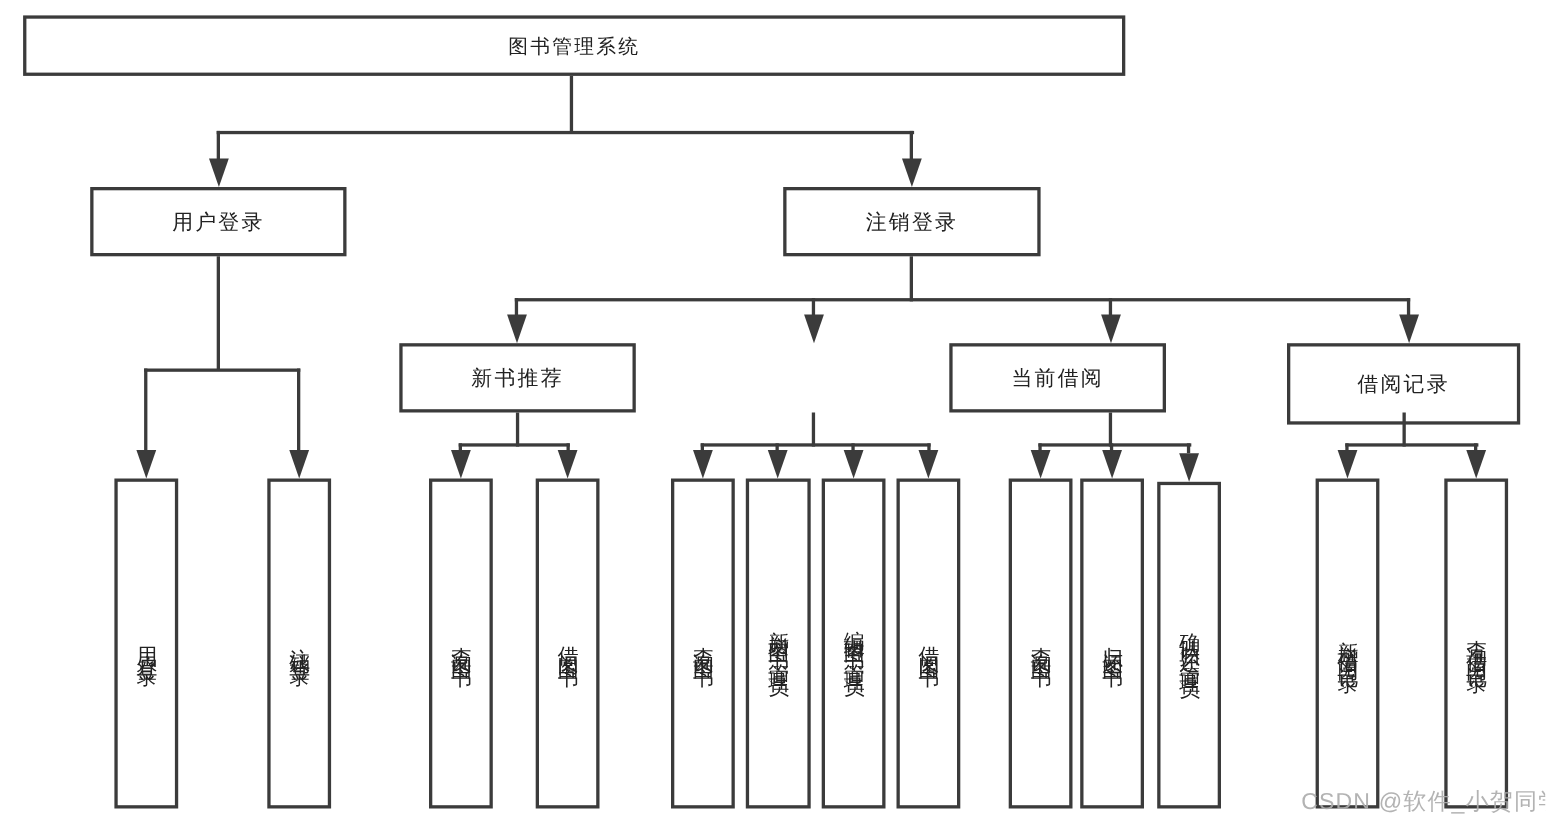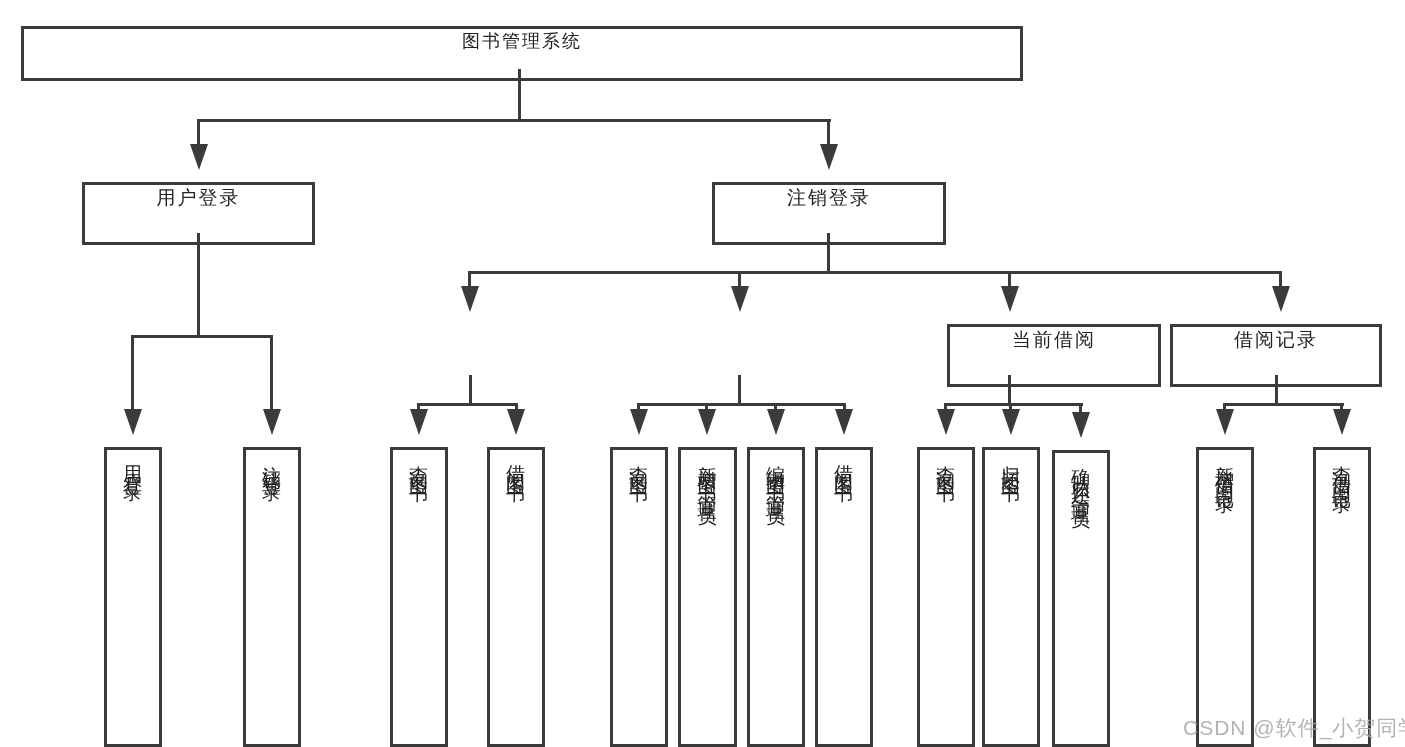--- a/index.html
+++ b/index.html
@@ -15,22 +15,22 @@
     background: #ffffff;
     overflow: hidden;
     color: #222222;
   }
   .box {
     position: absolute;
     box-sizing: border-box;
     border: 3px solid #3b3b3b;
     background: #ffffff;
     display: flex;
+    align-items: center;
     justify-content: center;
-    margin-top: 12px;
   }
   .hlabel {
     font-size: 19px;
     letter-spacing: 2px;
     color: #222222;
     white-space: nowrap;
   }
   .root-label { font-size: 18px; }
   .vtext {
     writing-mode: vertical-rl;
@@ -73,24 +73,27 @@
     <span class="hlabel root-label">图书管理系统</span>
   </div>
 
   <div class="box" style="left:82px;top:170px;width:233px;height:63px">
     <span class="hlabel">用户登录</span>
   </div>
   <div class="box" style="left:712px;top:170px;width:234px;height:63px">
     <span class="hlabel">注销登录</span>
   </div>
 
-  <div class="box" style="left:947px;top:312px;width:214px;height:63px">
+  <div class="box" style="left:363px;top:312px;width:215px;height:63px">
+    <span class="hlabel">新书推荐</span>
+  </div>
+  <div class="box" style="left:863px;top:312px;width:197px;height:63px">
     <span class="hlabel">当前借阅</span>
   </div>
-  <div class="box" style="left:1170px;top:312px;width:212px;height:63px">
+  <div class="box" style="left:1170px;top:312px;width:212px;height:74px">
     <span class="hlabel">借阅记录</span>
   </div>
 
   <div class="box" style="left:104px;top:435px;width:58px;height:300px">
     <span class="vtext">用户登录</span>
   </div>
   <div class="box" style="left:243px;top:435px;width:58px;height:300px">
     <span class="vtext">注销登录</span>
   </div>
 

